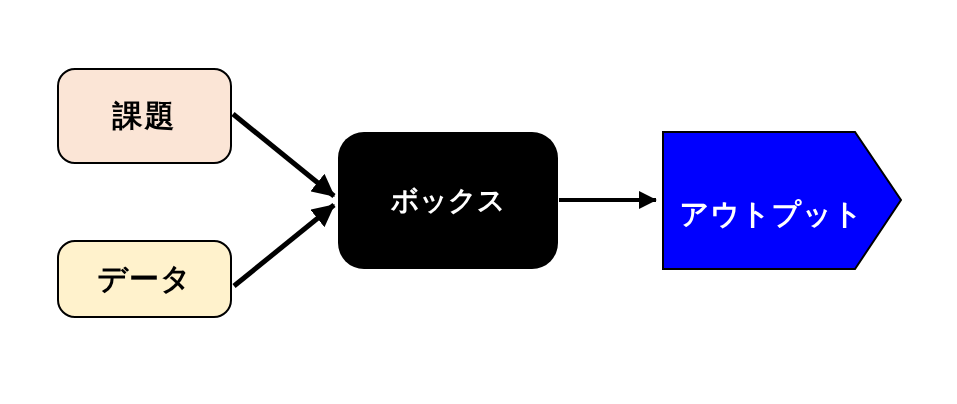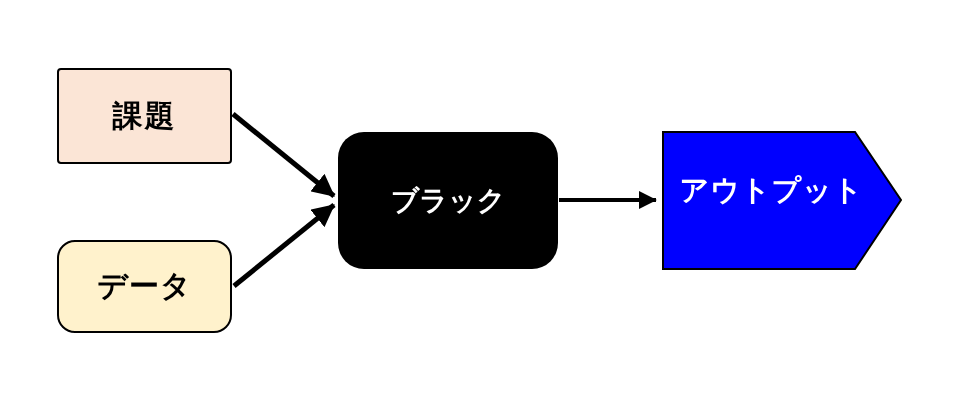--- a/index.html
+++ b/index.html
@@ -25,29 +25,29 @@
     box-sizing: border-box;
     text-align: center;
   }
   .task-box {
     left: 57px;
     top: 68px;
     width: 175px;
     height: 96px;
     background: #FBE5D6;
     border: 2px solid #000000;
-    border-radius: 4px;
+    border-radius: 18px;
     font-size: 30px;
     letter-spacing: 2px;
   }
   .data-box {
     left: 57px;
     top: 240px;
     width: 175px;
-    height: 93px;
+    height: 78px;
     background: #FFF2CC;
     border: 2px solid #000000;
     border-radius: 18px;
     font-size: 30px;
     letter-spacing: 1px;
     justify-content: center;
   }
   .black-box {
     left: 338px;
     top: 132px;
@@ -56,21 +56,21 @@
     background: #000000;
     border-radius: 26px;
     color: #FFFFFF;
     font-size: 28px;
     line-height: 1.4;
     flex-direction: column;
   }
   .black-box span { display: block; }
   .output-label {
     left: 663px;
-    top: 122px;
+    top: 146px;
     width: 217px;
     height: 137px;
     color: #FFFFFF;
     font-size: 29px;
     letter-spacing: 1px;
     background: transparent;
   }
   svg.layer {
     position: absolute;
     left: 0;
@@ -113,20 +113,20 @@
 
   <div class="node task-box">
     <span>課題</span>
   </div>
 
   <div class="node data-box">
     <span>データ</span>
   </div>
 
   <div class="node black-box">
-    <span>ブラック</span>
+    <span>ボックス</span>
   </div>
 
   <div class="node output-label">
     <span>アウトプット</span>
   </div>
 
 </div>
 
 </body></html>

